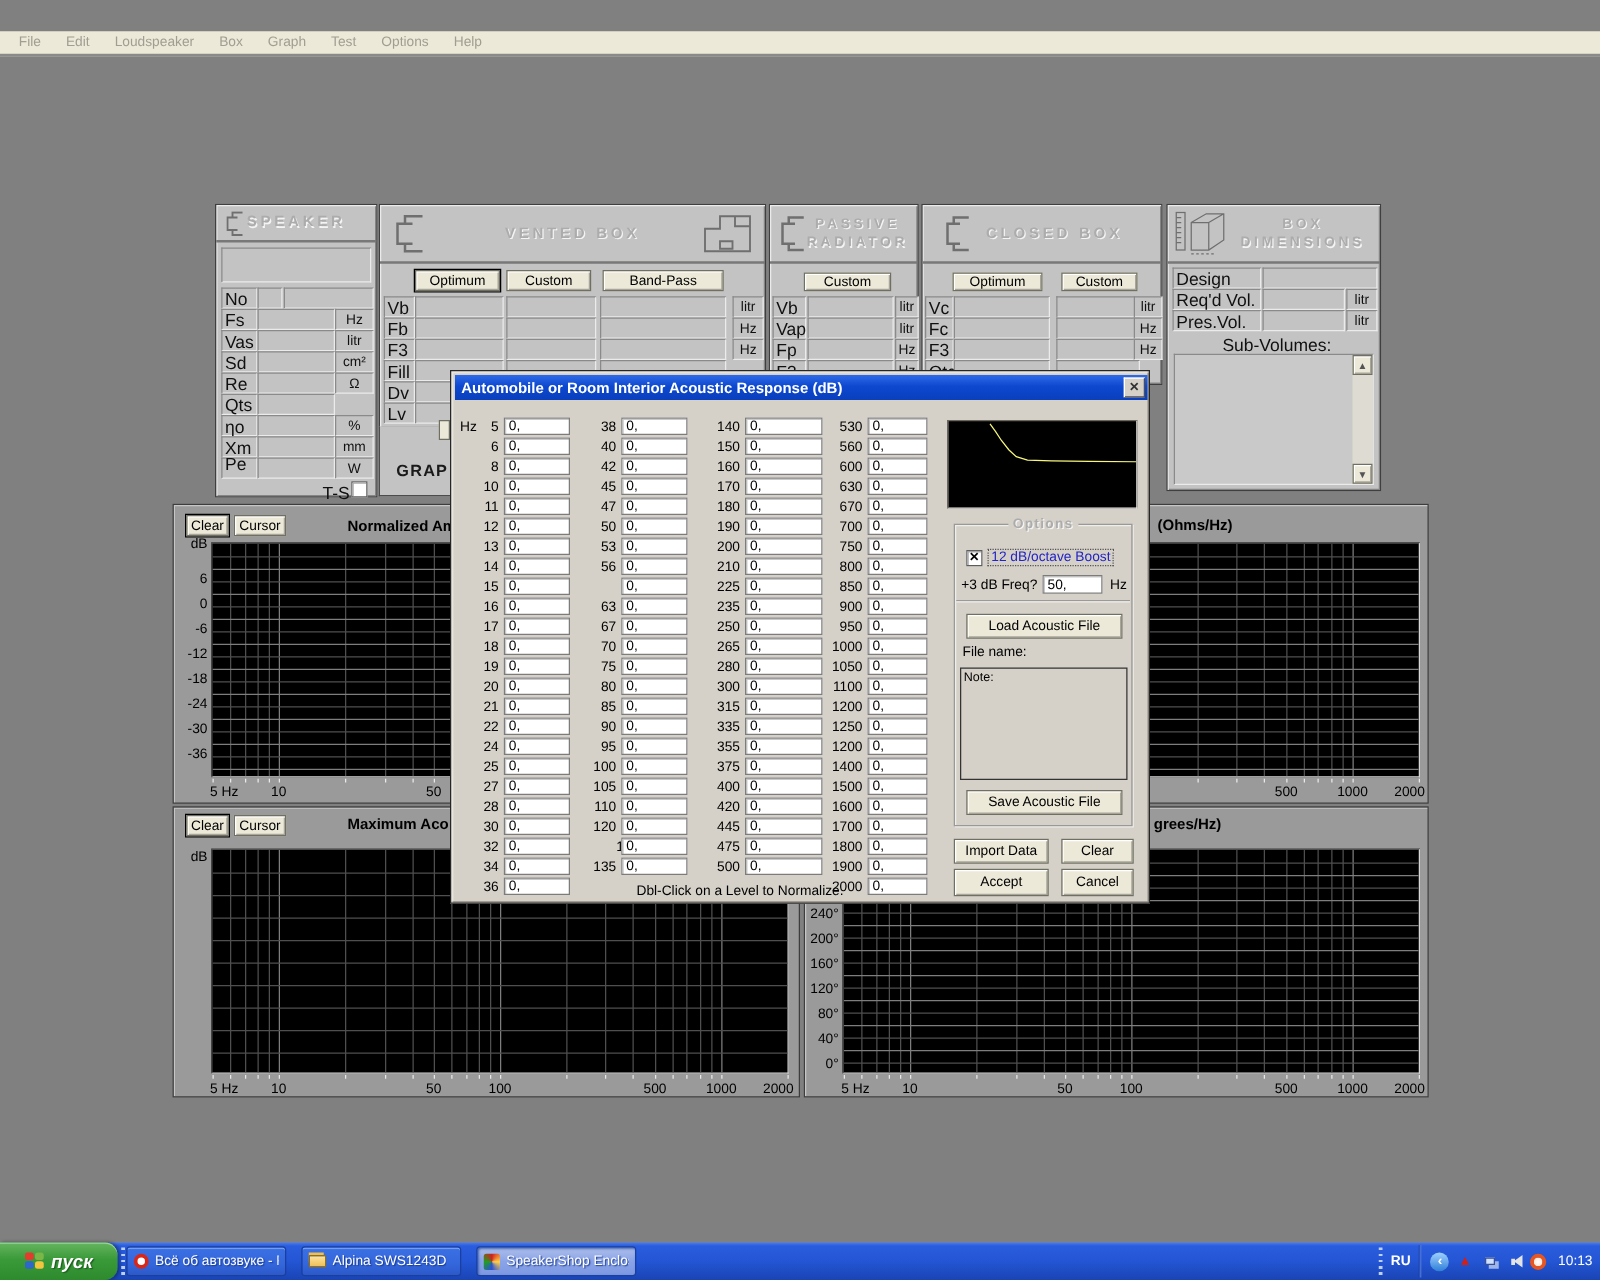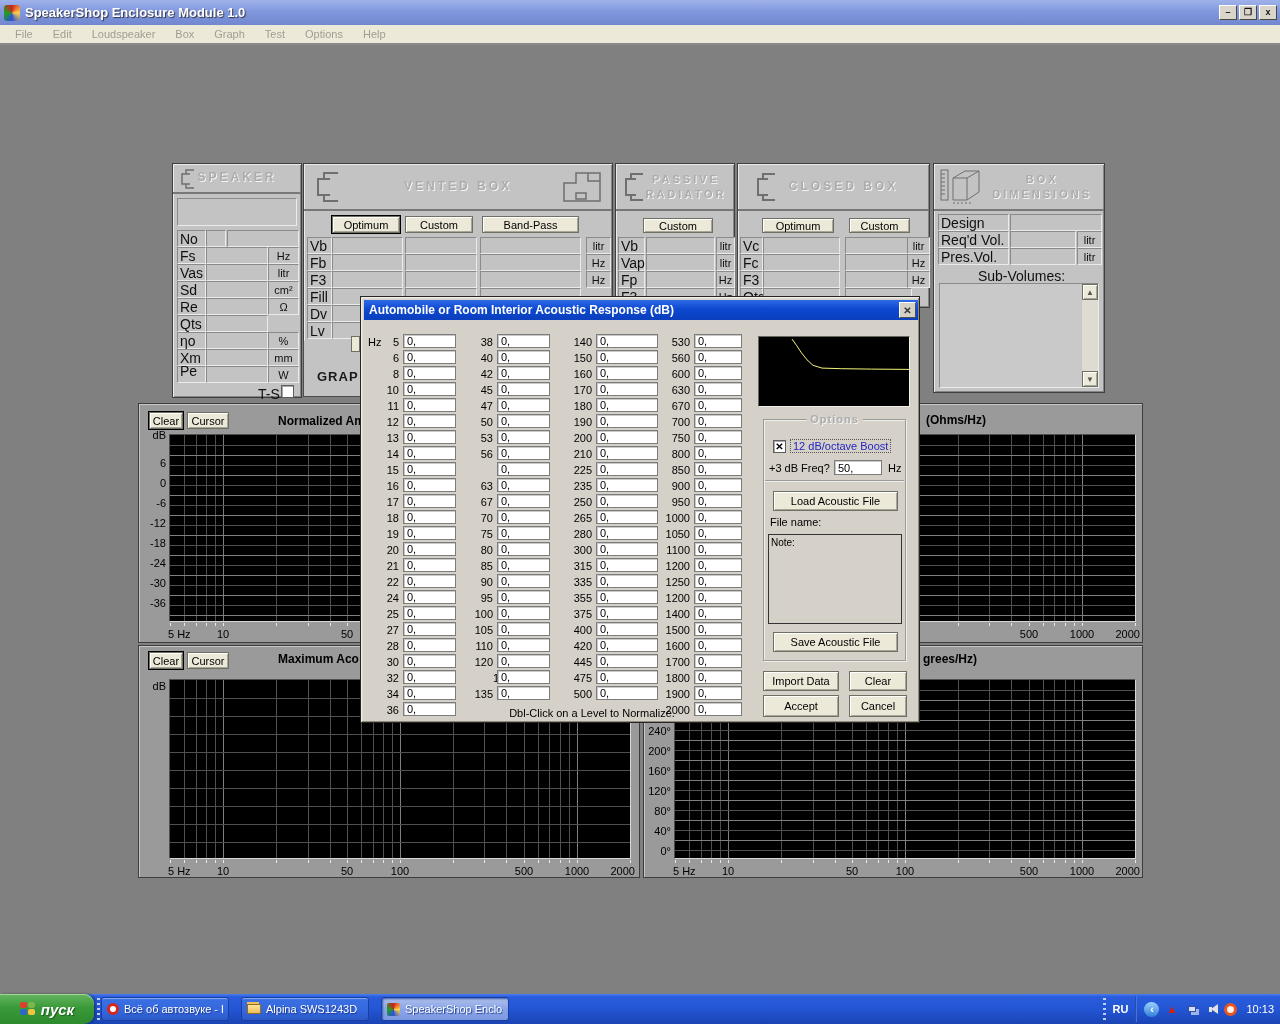--- a/index.html
+++ b/index.html
@@ -77,29 +77,20 @@
 #clock{color:#fff;font-size:11px;margin-left:2px}
 #lang{color:#fff;font-size:11px;font-weight:bold}
 .frag{position:absolute}
 svg{display:block}
 </style>
 </head>
 <body>
 
 <div id="root">
 
-  <div id="titlebar">
-    <span style="width:16px;height:16px;display:inline-block;background:conic-gradient(#d02020,#ffd24a,#2b4fd8,#20a020,#d02020);border-radius:3px"></span>
-    <span id="app-title">SpeakerShop Enclosure Module 1.0</span>
-    <span class="winbtns">
-      <span class="winbtn">–</span>
-      <span class="winbtn">❐</span>
-      <span class="winbtn">x</span>
-    </span>
-  </div>
 
   <div id="menubar">
       <span class="mitem">File</span>
       <span class="mitem">Edit</span>
       <span class="mitem">Loudspeaker</span>
       <span class="mitem">Box</span>
       <span class="mitem">Graph</span>
       <span class="mitem">Test</span>
       <span class="mitem">Options</span>
       <span class="mitem">Help</span>

